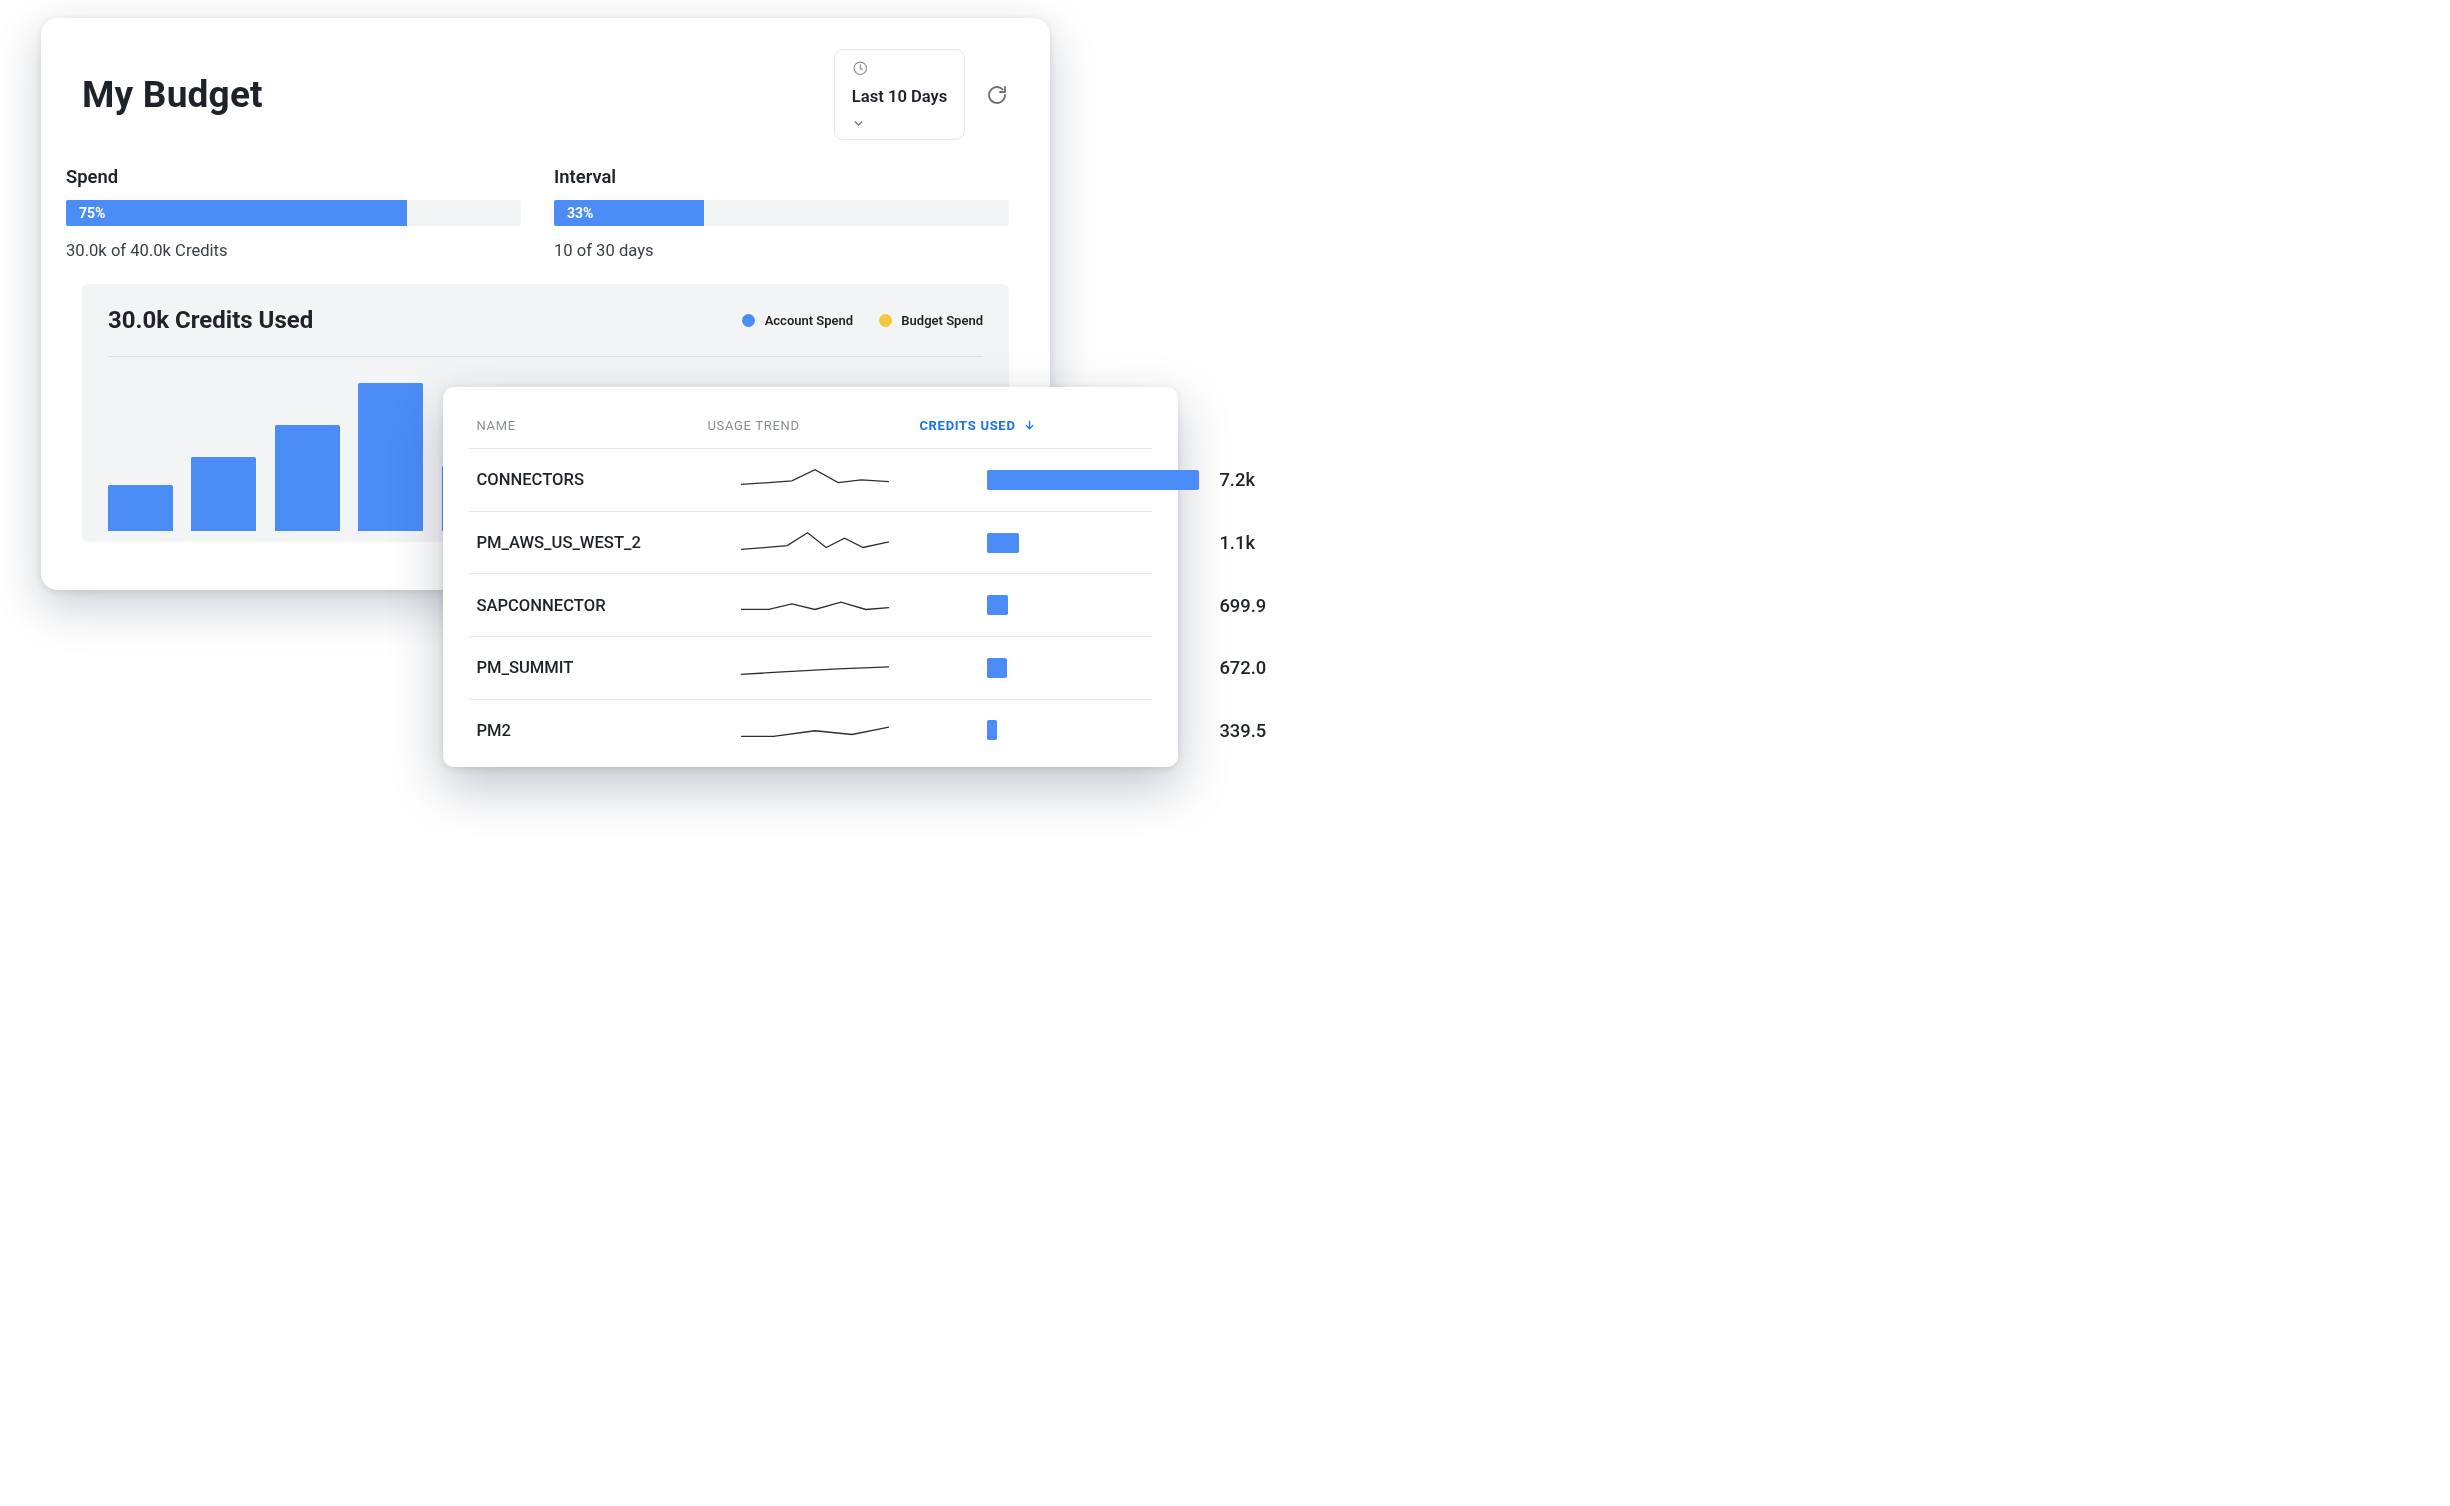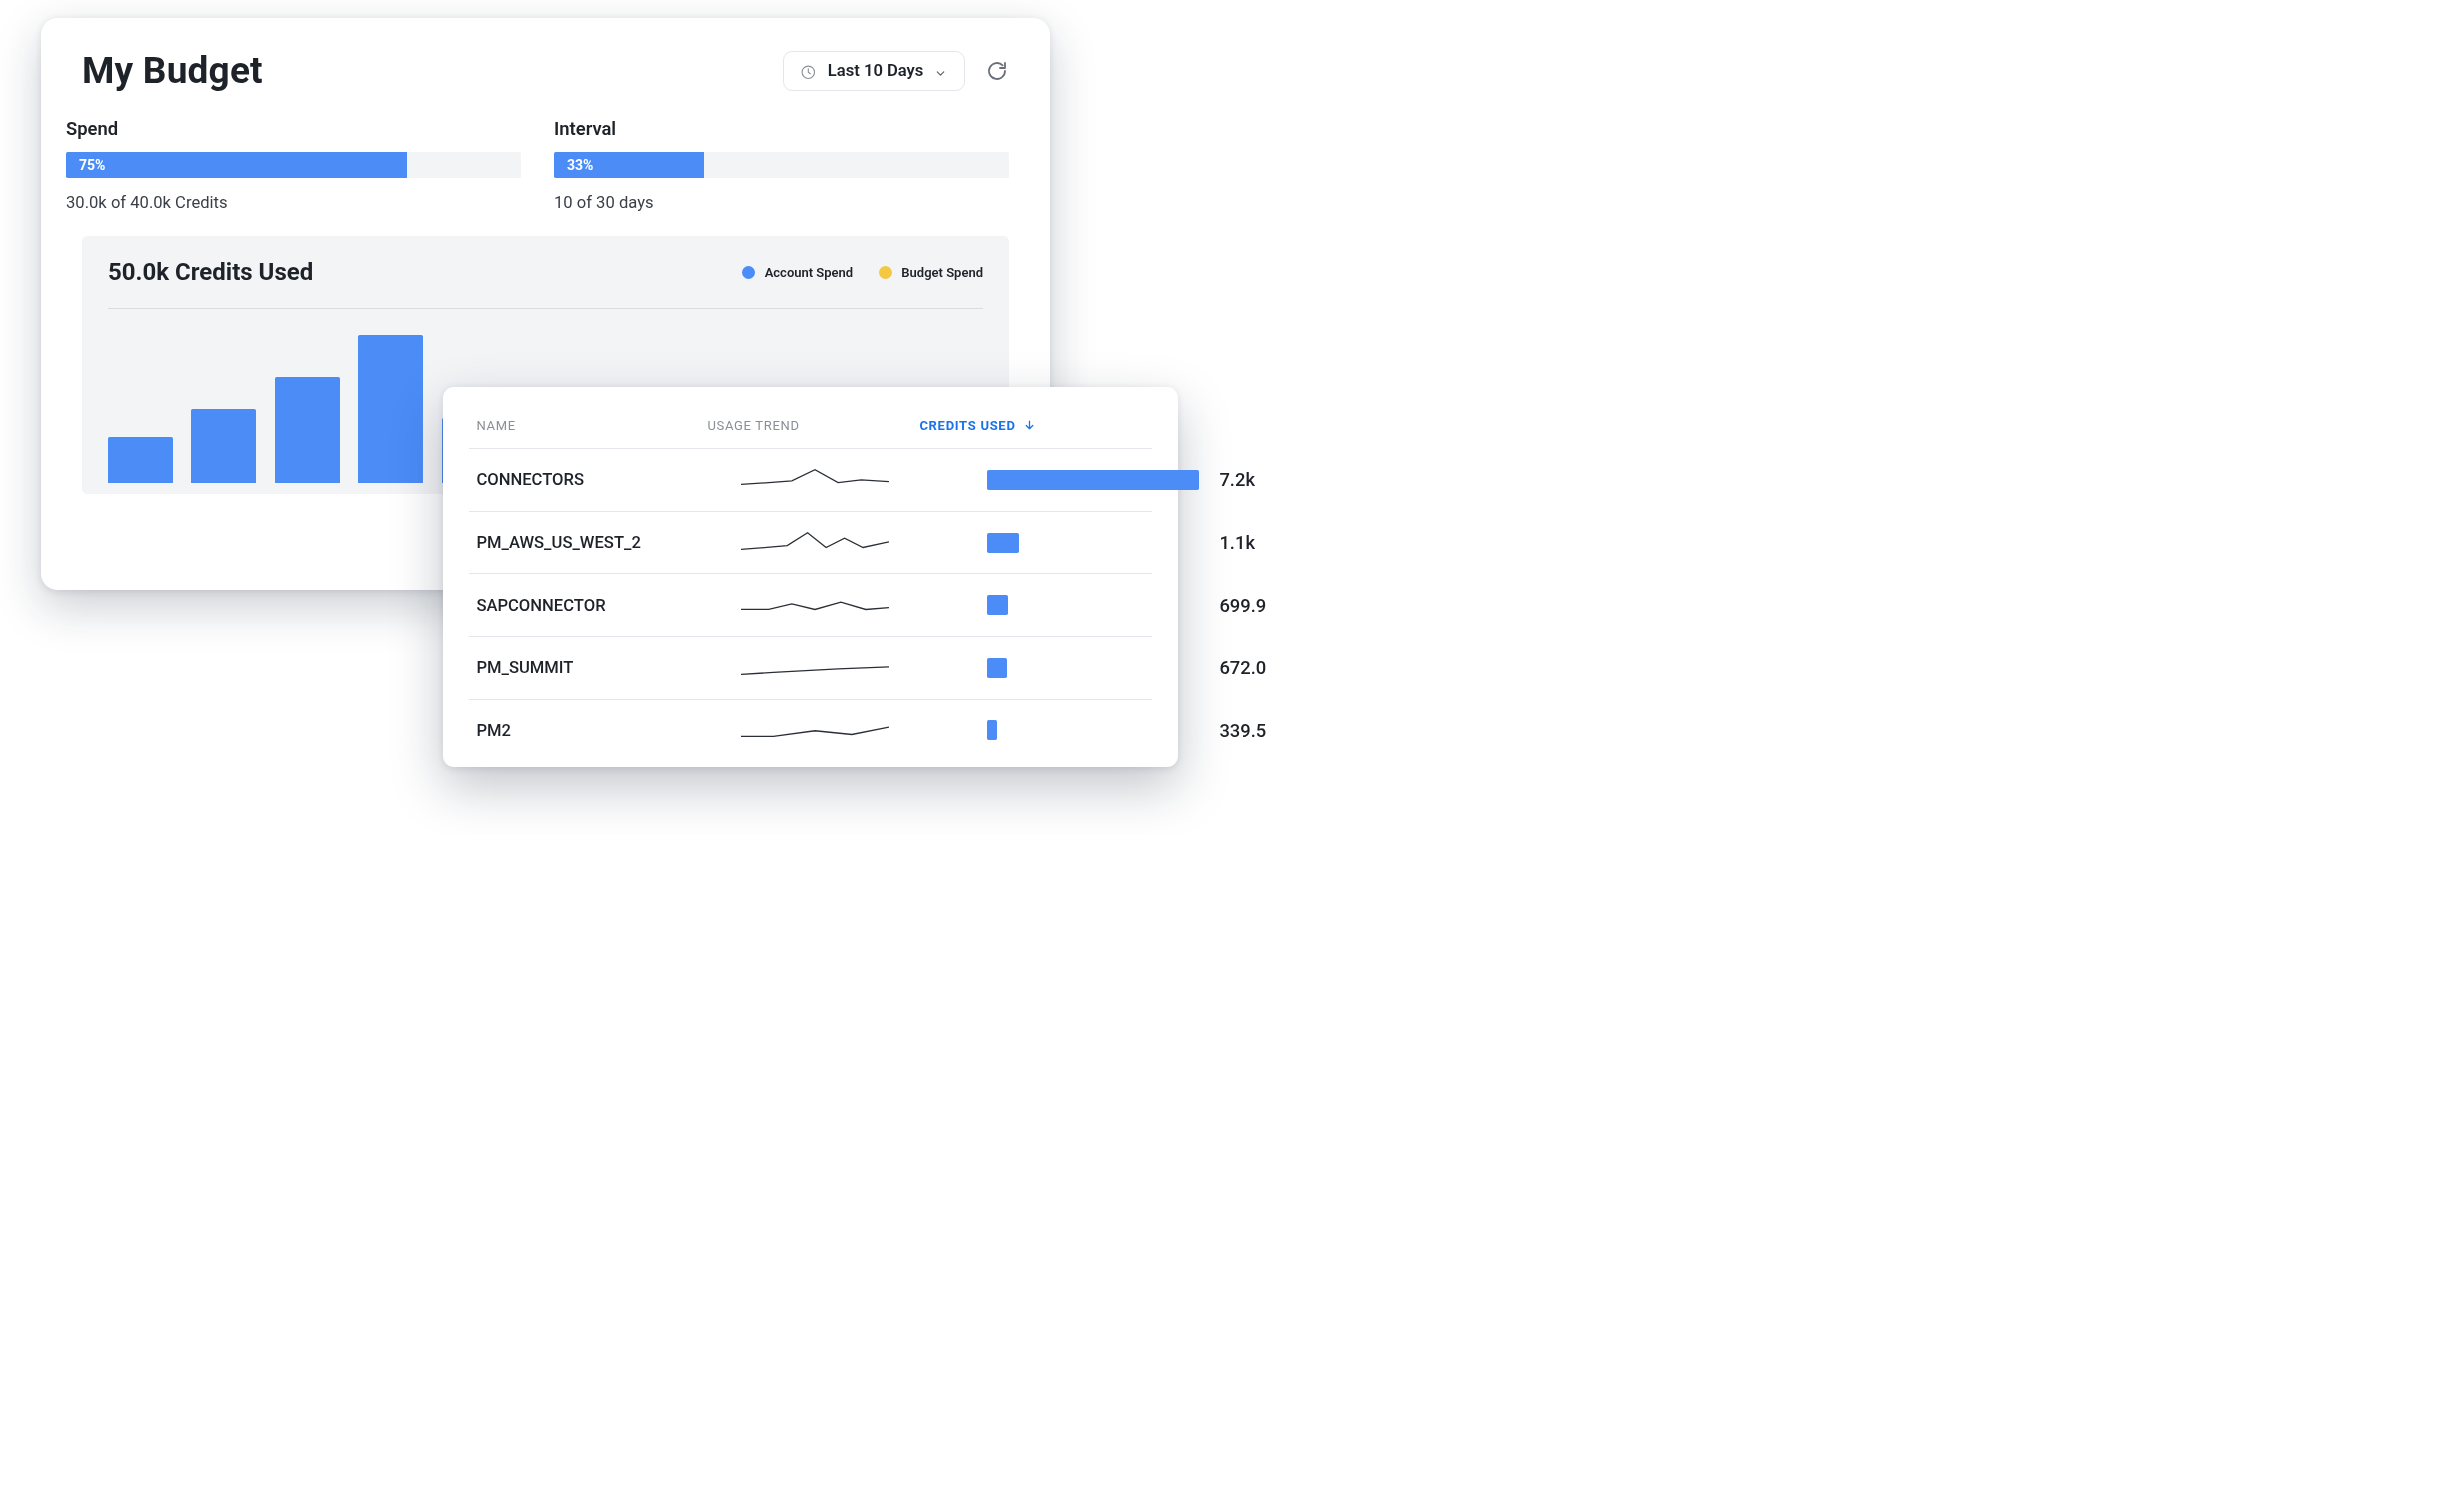--- a/index.html
+++ b/index.html
@@ -35,27 +35,28 @@
     box-shadow:0 16.6px 46px rgba(20,30,55,.22), 0 1.8px 7.4px rgba(20,30,55,.10);
     overflow:hidden;
   }
   .bc-head{
     display:flex; align-items:center; justify-content:space-between;
     padding:31px 41px 0 41px;
   }
   .bc-title{font-size:37px; font-weight:700; letter-spacing:0.2px;}
   .bc-controls{display:flex; align-items:center; gap:20px;}
   .range-btn{
-    display:flex; align-items:flex-end; gap:11px;
+    display:flex; align-items:flex-start; gap:11px;
     border:0.9px solid var(--line);
     border-radius:9.2px;
     padding:9.2px 16.6px;
     font-size:16.6px; font-weight:600; color:var(--ink);
     background:#fff;
     cursor:pointer;
+    flex-direction:column;
   }
   .range-btn .clock{width:16.6px;height:16.6px;color:#8a8f97;}
   .range-btn .caret{width:13px;height:13px;color:#5c636b;}
   .refresh{width:24px;height:24px;color:#6a6f77;cursor:pointer;}
 
   .bc-metrics{display:flex; gap:33px; padding:26px 41px 0 25px;}
   .metric{flex:1; min-width:0;}
   .metric .label{font-size:18.4px; font-weight:600; color:var(--ink); margin-bottom:13px;}
   .pbar{position:relative; height:26px; background:var(--bg); border-radius:1.8px; overflow:hidden;}
   .pbar .fill{position:absolute; left:0; top:0; bottom:0; background:var(--blue);}
@@ -151,21 +152,21 @@
         <div class="pbar">
           <div class="fill" id="interval-fill" style="width: 33%;"></div>
           <div class="pct">33%</div>
         </div>
         <div class="caption">10 of 30 days</div>
       </div>
     </div>
 
     <div class="bc-chart">
       <div class="bc-chart-head">
-        <div class="bc-chart-title">50.0k Credits Used</div>
+        <div class="bc-chart-title">30.0k Credits Used</div>
         <div class="legend">
           <div class="item">
               <span class="dot blue"></span>
               <span>Account Spend</span>
             </div>
           <div class="item">
               <span class="dot yellow"></span>
               <span>Budget Spend</span>
             </div>
         </div>

